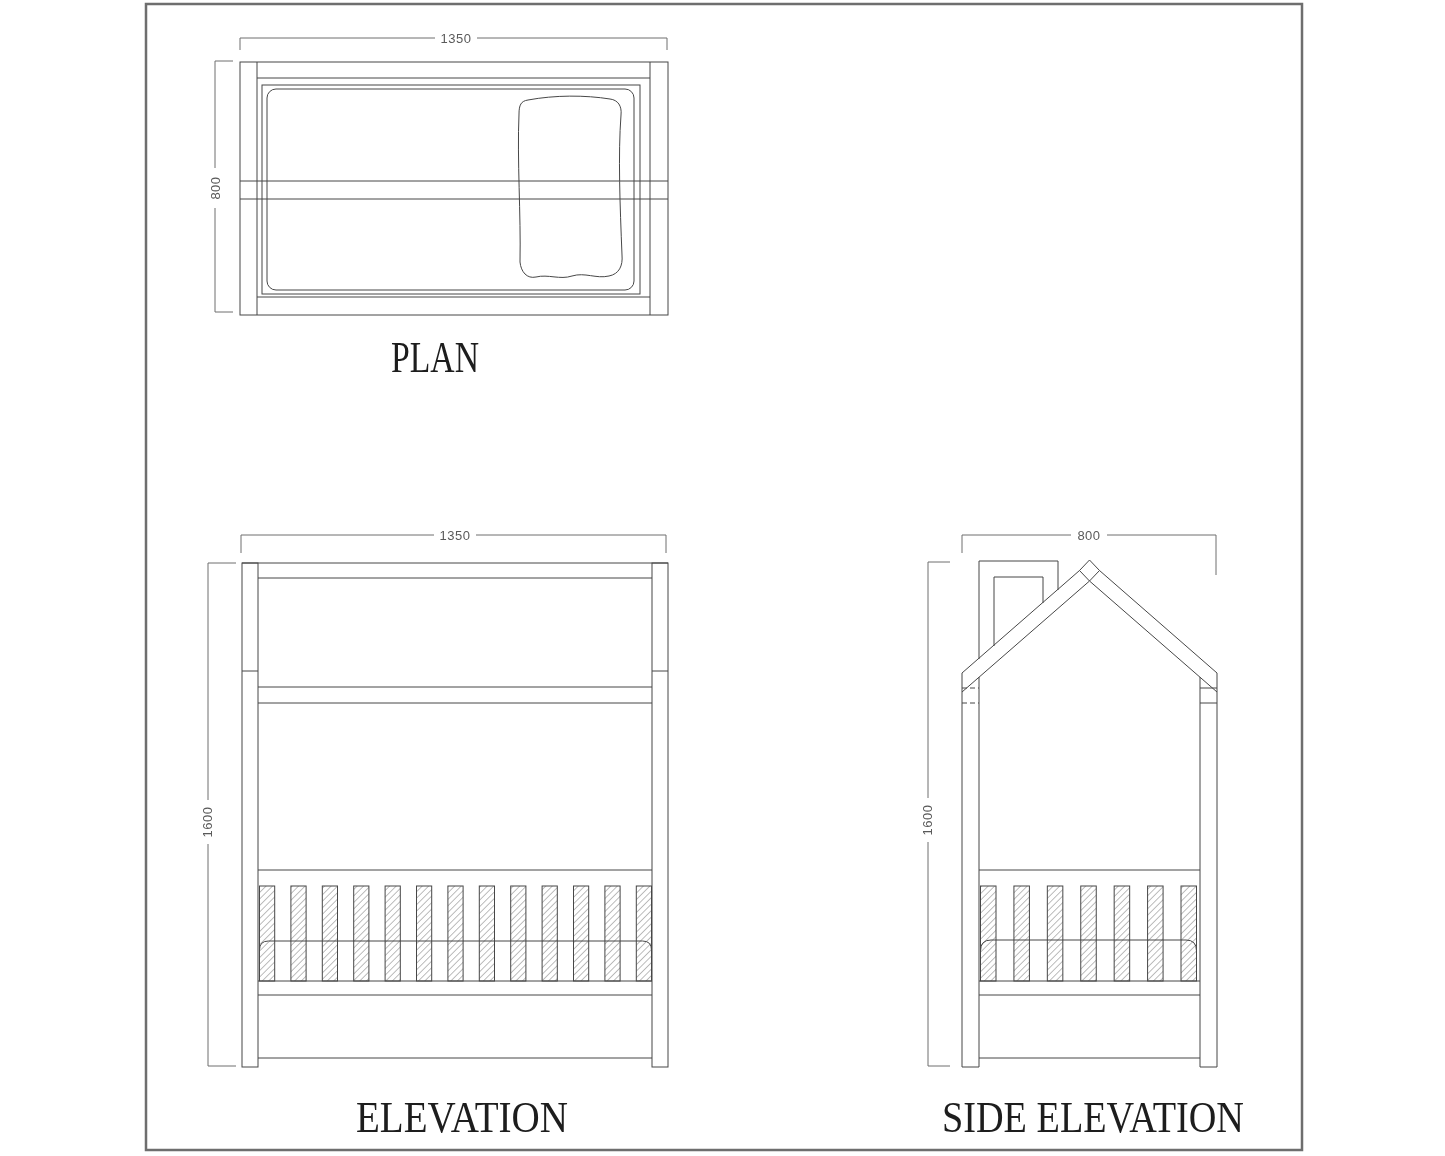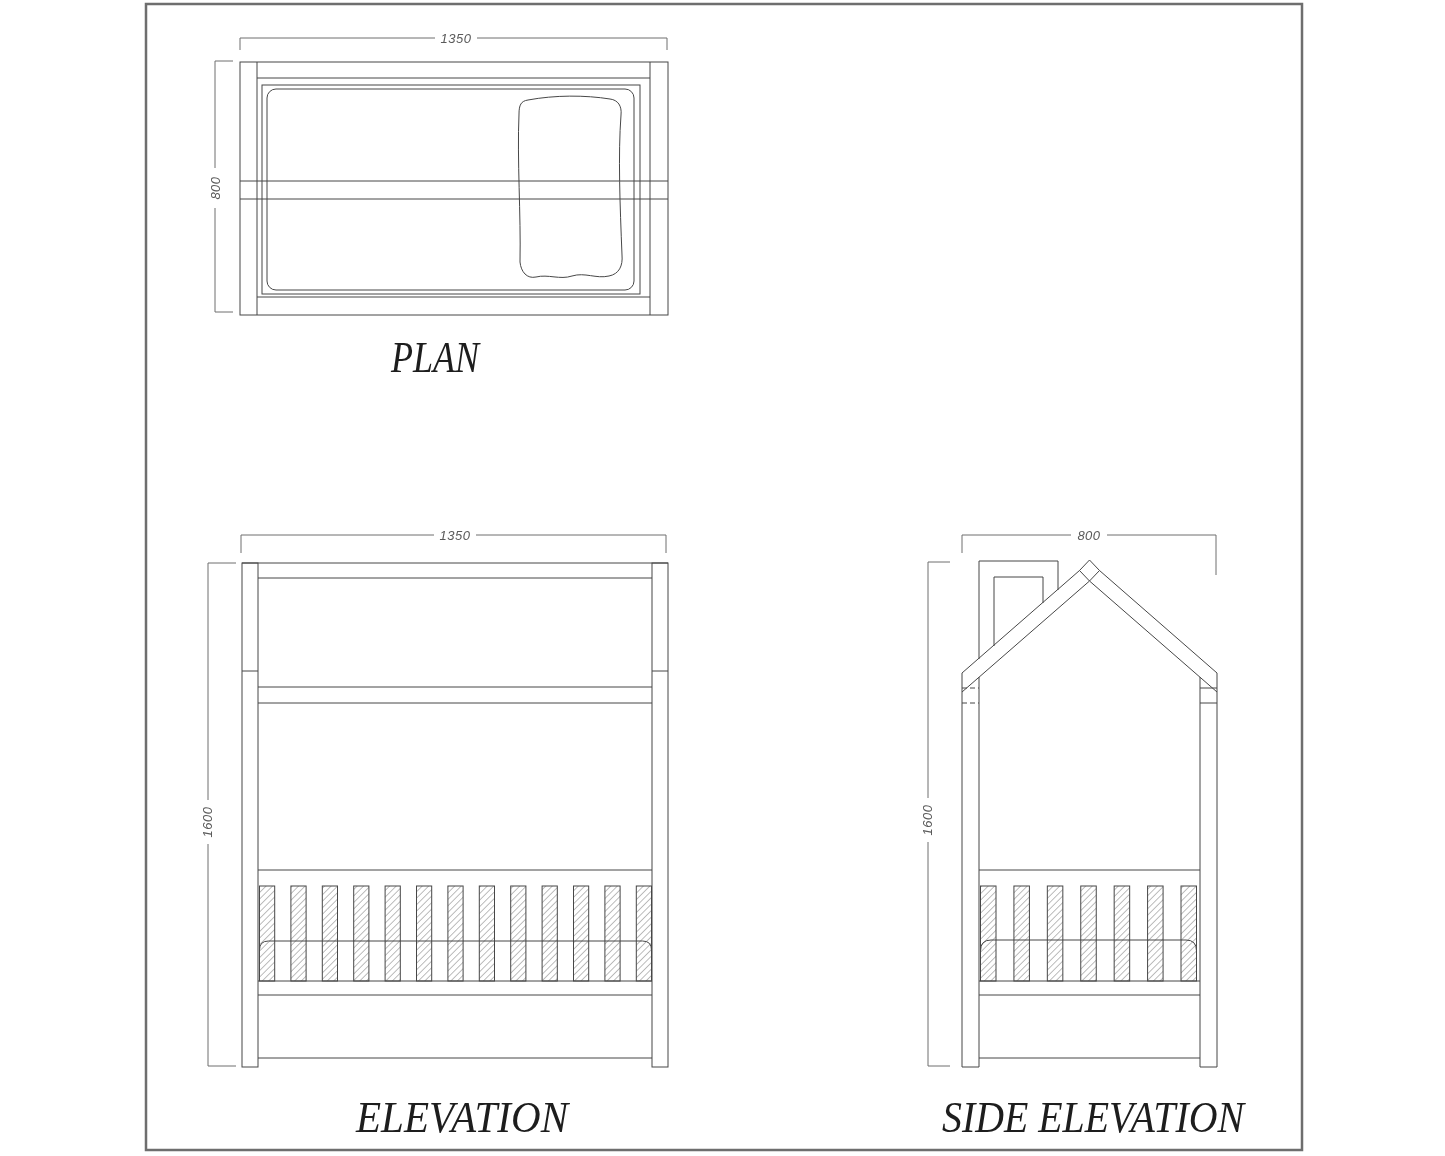--- a/index.html
+++ b/index.html
@@ -1,16 +1,16 @@
 <!DOCTYPE html>
 <html><head>
 <meta charset="utf-8">
 <style>
   html, body { margin: 0; padding: 0; background: #ffffff; }
-  .stage { position: relative; width: 1445px; height: 1156px; background: #ffffff; overflow: hidden; font-style: italic; }
+  .stage { position: relative; width: 1445px; height: 1156px; background: #ffffff; overflow: hidden; }
   svg { display: block; }
   .ln   { stroke: #474747; stroke-width: 1; fill: none; }
   .dim  { stroke: #6f6f6f; stroke-width: 1; fill: none; }
   .border { stroke: #6e6e6e; stroke-width: 2.5; fill: none; }
   .dim-text { font-family: "Liberation Sans", sans-serif; font-size: 13px; fill: #5a5a5a; letter-spacing: 0.5px; }
   .view-label { font-family: "Liberation Serif", serif; font-size: 44px; fill: #1d1d1d; }
   .mask { fill: #ffffff; stroke: none; }
 </style>
 </head>
 <body>

